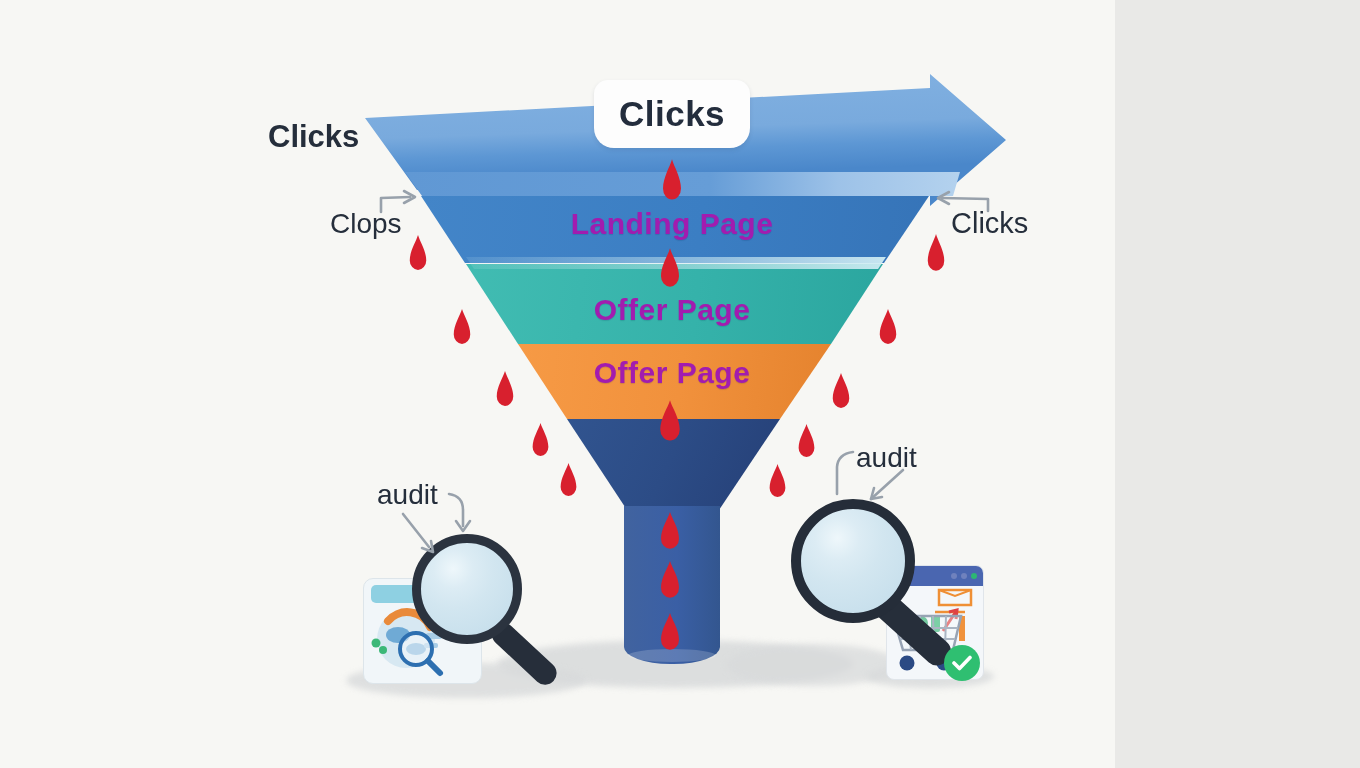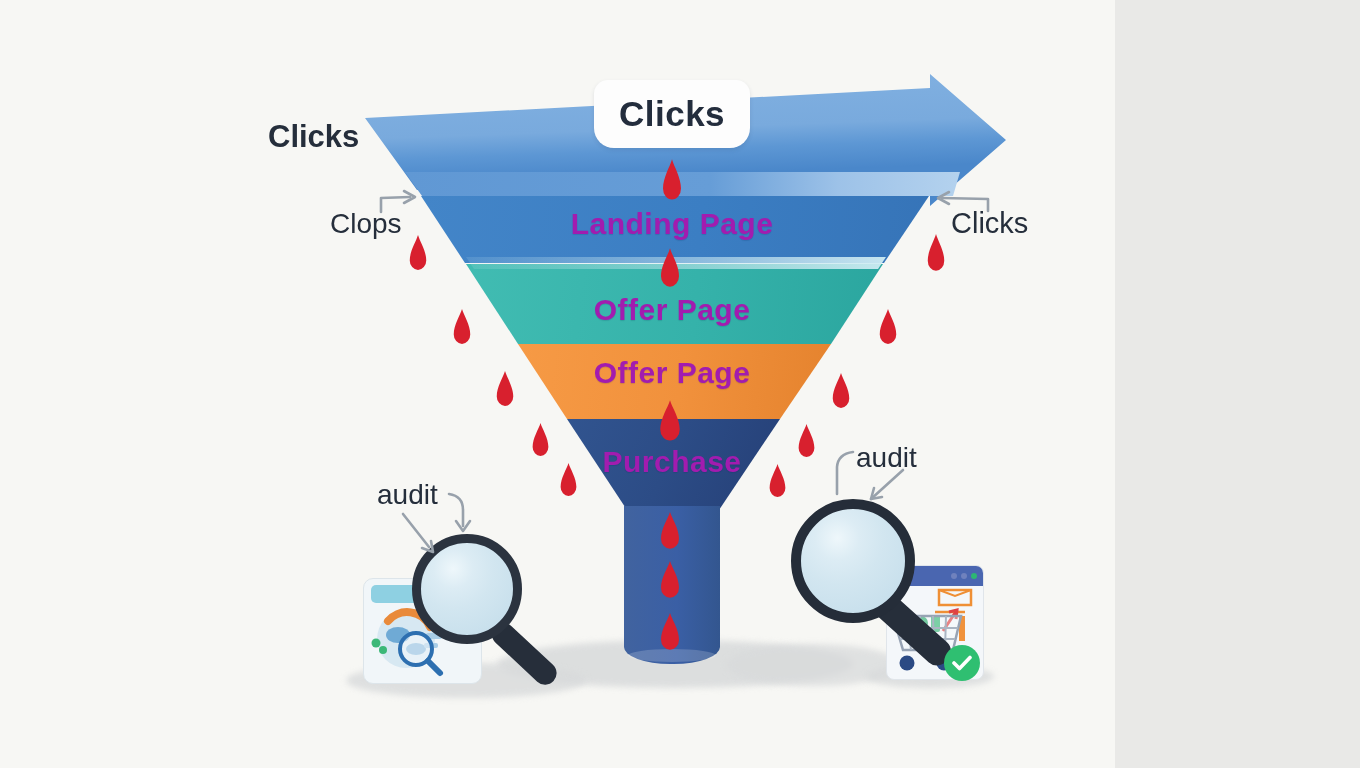--- a/index.html
+++ b/index.html
@@ -109,21 +109,20 @@
   <div class="band band-orange"></div>
   <div class="band band-navy"></div>
   <div class="stem"></div>
 
   <div class="badge">
     <span>Clicks</span>
   </div>
   <div class="stage-label" style="left:672px;top:224px;">Landing Page</div>
   <div class="stage-label" style="left:672px;top:310px;">Offer Page</div>
   <div class="stage-label" style="left:672px;top:373px;">Offer Page</div>
-  <div class="stage-label" style="left:672px;top:462px;">Purchase</div>
 
   <div class="lbl lbl-clicks">Clicks</div>
   <div class="lbl lbl-clops">Clops</div>
   <div class="lbl lbl-dropit">Clicks</div>
   <div class="lbl lbl-audit-l">audit</div>
   <div class="lbl lbl-audit-r">audit</div>
 
   <svg class="arrows" width="1360" height="768">
     <g fill="none" stroke="#98a1ab" stroke-width="2.6" stroke-linecap="round" stroke-linejoin="round">
       <path d="M 381 212 L 381 198 L 410 197"></path>

